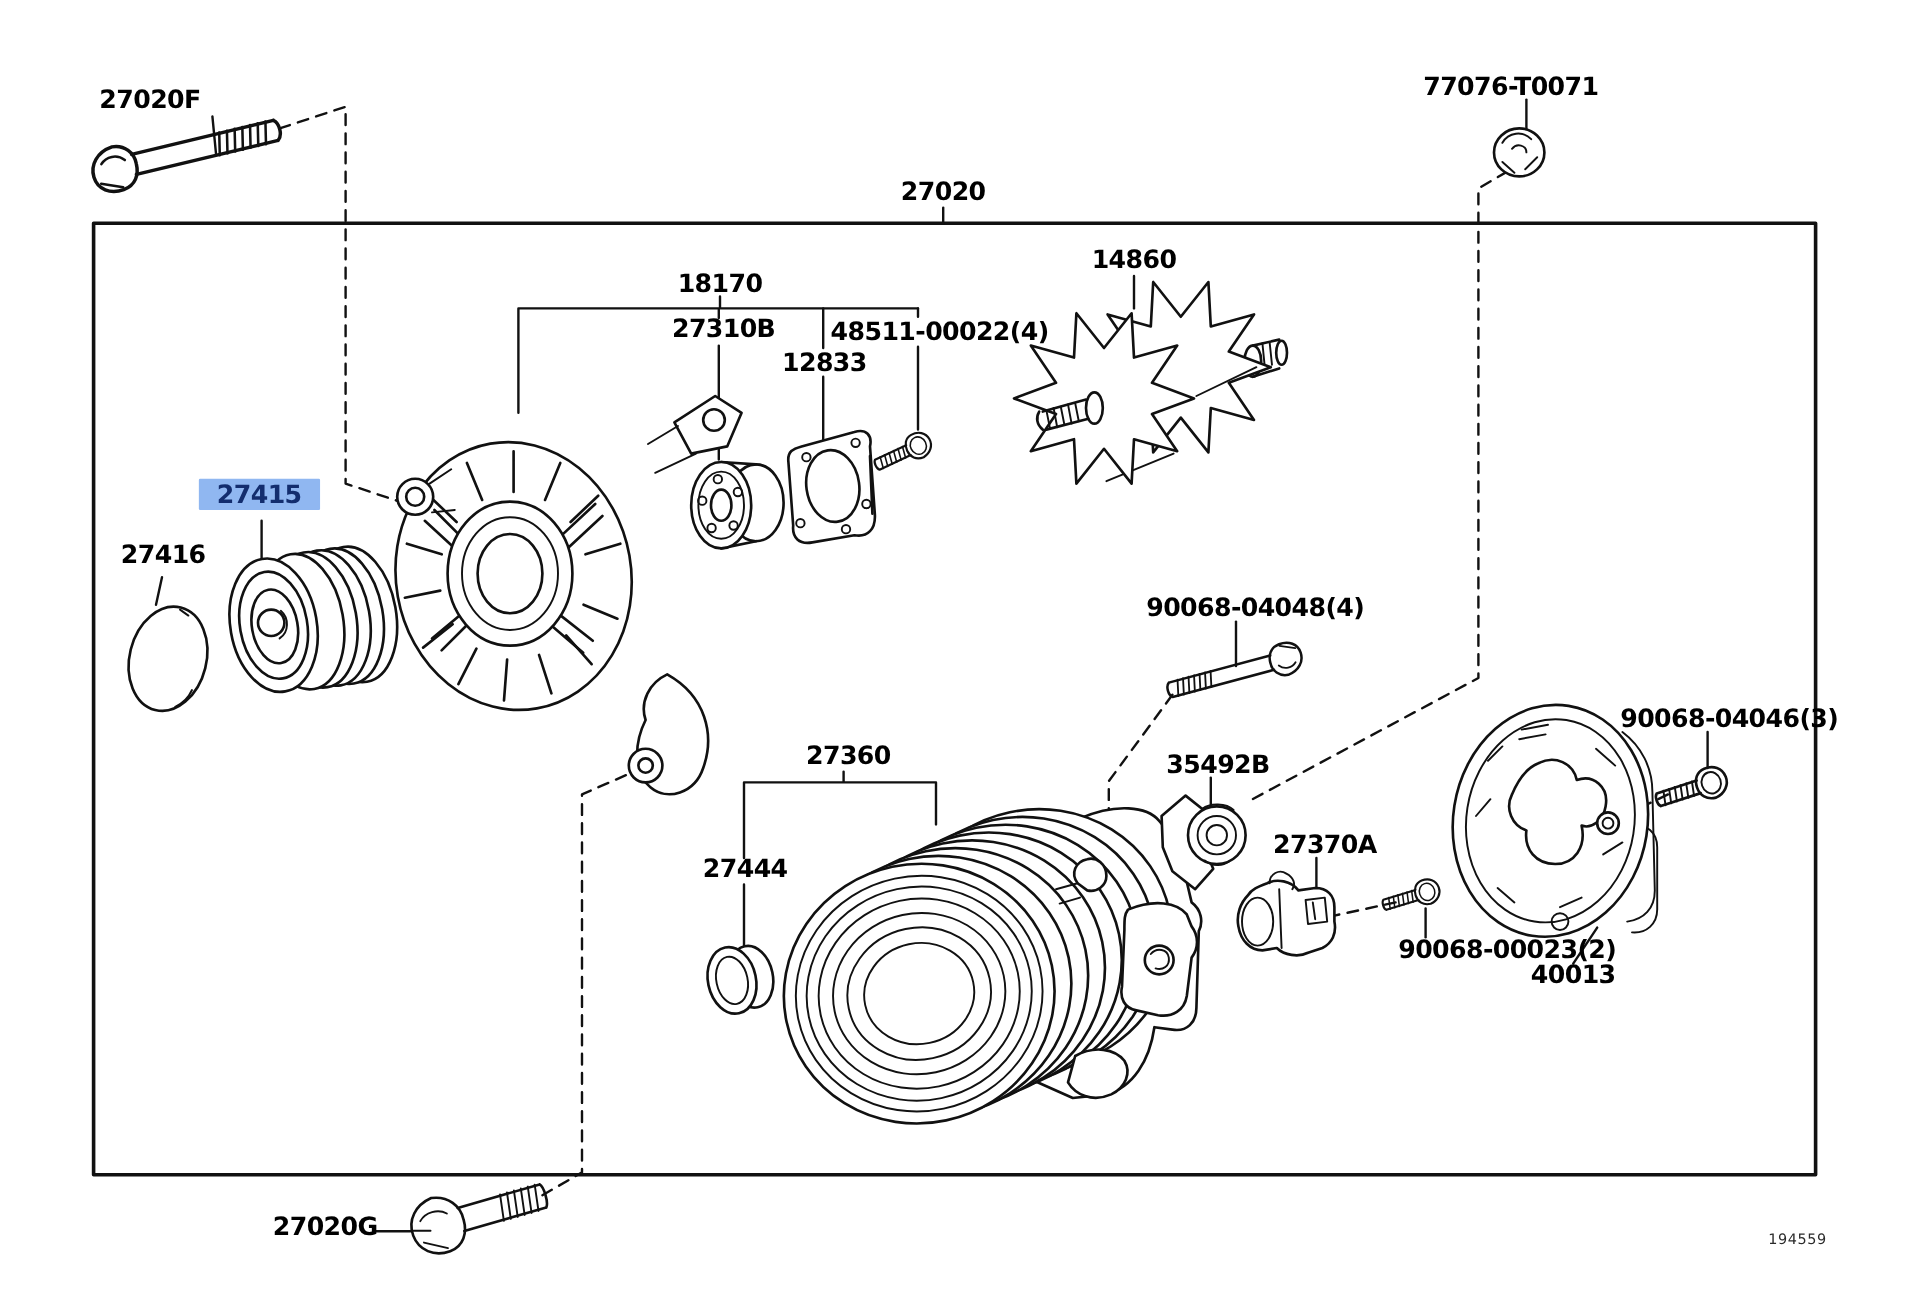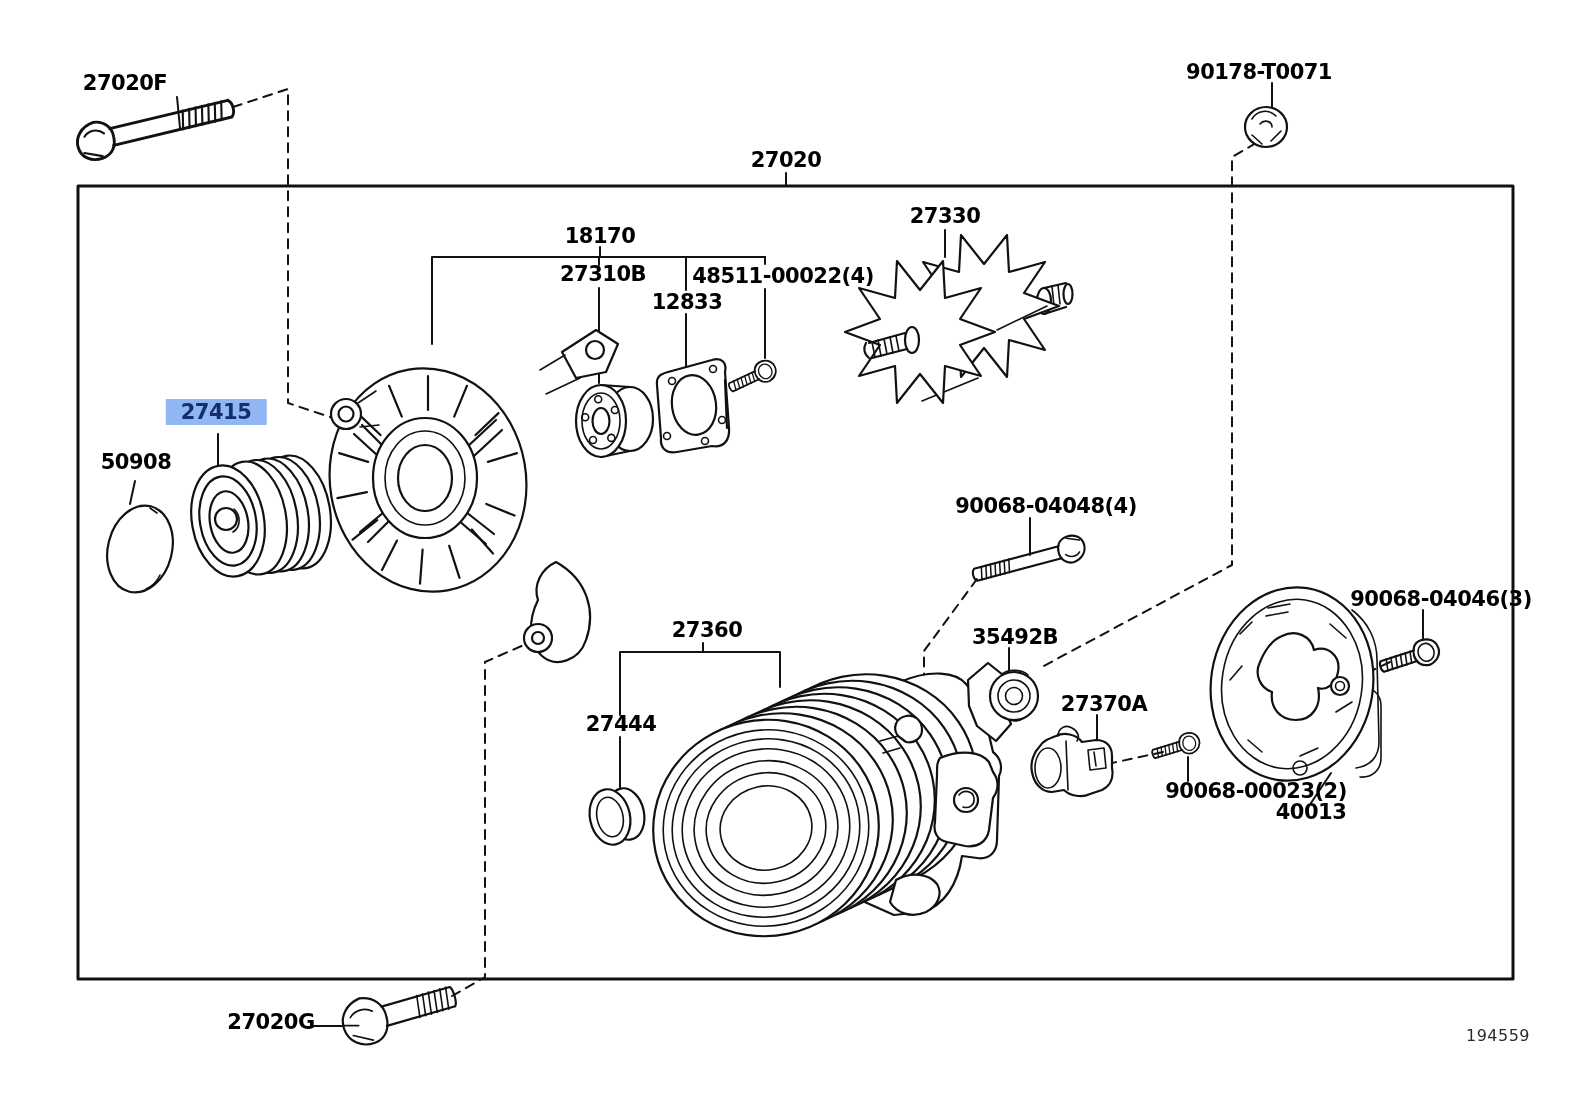--- a/index.html
+++ b/index.html
@@ -10,21 +10,21 @@
       stroke:#111;fill:none;stroke-width:2.2;stroke-linecap:round;stroke-linejoin:round;}
   #art .w{fill:#ffffff;}
   #art .frame{stroke-width:3;}
   #art .dash{stroke-dasharray:9 7;stroke-width:2;}
   #art .ld{stroke-width:2;}
   #art .thin{stroke-width:1.6;}
   .lbl{position:absolute;transform:translateX(-50%);white-space:nowrap;
        font-weight:bold;font-size:21px;letter-spacing:-0.5px;color:#000;line-height:1.05;}
   .lbl.hl{padding:2px 15px;border-radius:1px;}
   .fig{position:absolute;transform:translateX(-50%);white-space:nowrap;
-       font-weight:400;font-size:16px;color:#2b2b2b;letter-spacing:0.5px;}
+       font-weight:400;font-size:12px;color:#2b2b2b;letter-spacing:0.5px;}
 </style>
 </head>
 <body>
 
 <div id="canvas">
 
 <svg id="art" width="1588" height="1095" viewBox="0 0 1588 1095">
 
   <defs>
     <g id="bolt-long">
@@ -265,29 +265,29 @@
     <path d="M2,-24 C-12,-22 -22,-12 -21,2 C-20,15 -9,24 5,23 C17,22 23,12 23,1 C24,-11 16,-22 2,-24 Z"></path>
     <path d="M-12,-8 C-6,-14 5,-14 11,-8" class="thin"></path>
     <path d="M-14,10 L4,20 M-20,-2 L-6,2" class="thin"></path>
     <path d="M21,-10 L92,-10 M92,-10 C95,-7 95,7 92,10 M92,10 L21,10"></path>
     <path d="M58,-11 L55,11 M64,-11 L61,11 M70,-11 L67,11 M76,-11 L73,11 M82,-11 L79,11 M88,-11 L85,11" class="thin"></path>
   </g>
 
 </svg>
 
 <div class="lbl" style="left:125px;top:72px">27020F</div>
-<div class="lbl" style="left:1259px;top:61px">90178-T0071</div>
+<div class="lbl" style="left:1259px;top:61px">77076-T0071</div>
 <div class="lbl" style="left:786px;top:149px">27020</div>
 <div class="lbl" style="left:600px;top:225px">18170</div>
 <div class="lbl" style="left:603px;top:263px">27310B</div>
 <div class="lbl" style="left:687px;top:291px">12833</div>
 <div class="lbl" style="left:783px;top:265px">48511-00022(4)</div>
-<div class="lbl" style="left:945px;top:205px">27330</div>
+<div class="lbl" style="left:945px;top:205px">14860</div>
 <div class="lbl hl" style="left: 216px; top: 399px; background: rgb(144, 183, 241); color: rgb(19, 45, 110);">27415</div>
-<div class="lbl" style="left:136px;top:451px">50908</div>
+<div class="lbl" style="left:136px;top:451px">27416</div>
 <div class="lbl" style="left:1046px;top:495px">90068-04048(4)</div>
 <div class="lbl" style="left:707px;top:619px">27360</div>
 <div class="lbl" style="left:621px;top:713px">27444</div>
 <div class="lbl" style="left:1015px;top:626px">35492B</div>
 <div class="lbl" style="left:1104px;top:693px">27370A</div>
 <div class="lbl" style="left:1256px;top:780px">90068-00023(2)</div>
 <div class="lbl" style="left:1311px;top:801px">40013</div>
 <div class="lbl" style="left:1441px;top:588px">90068-04046(3)</div>
 <div class="lbl" style="left:271px;top:1011px">27020G</div>
 

